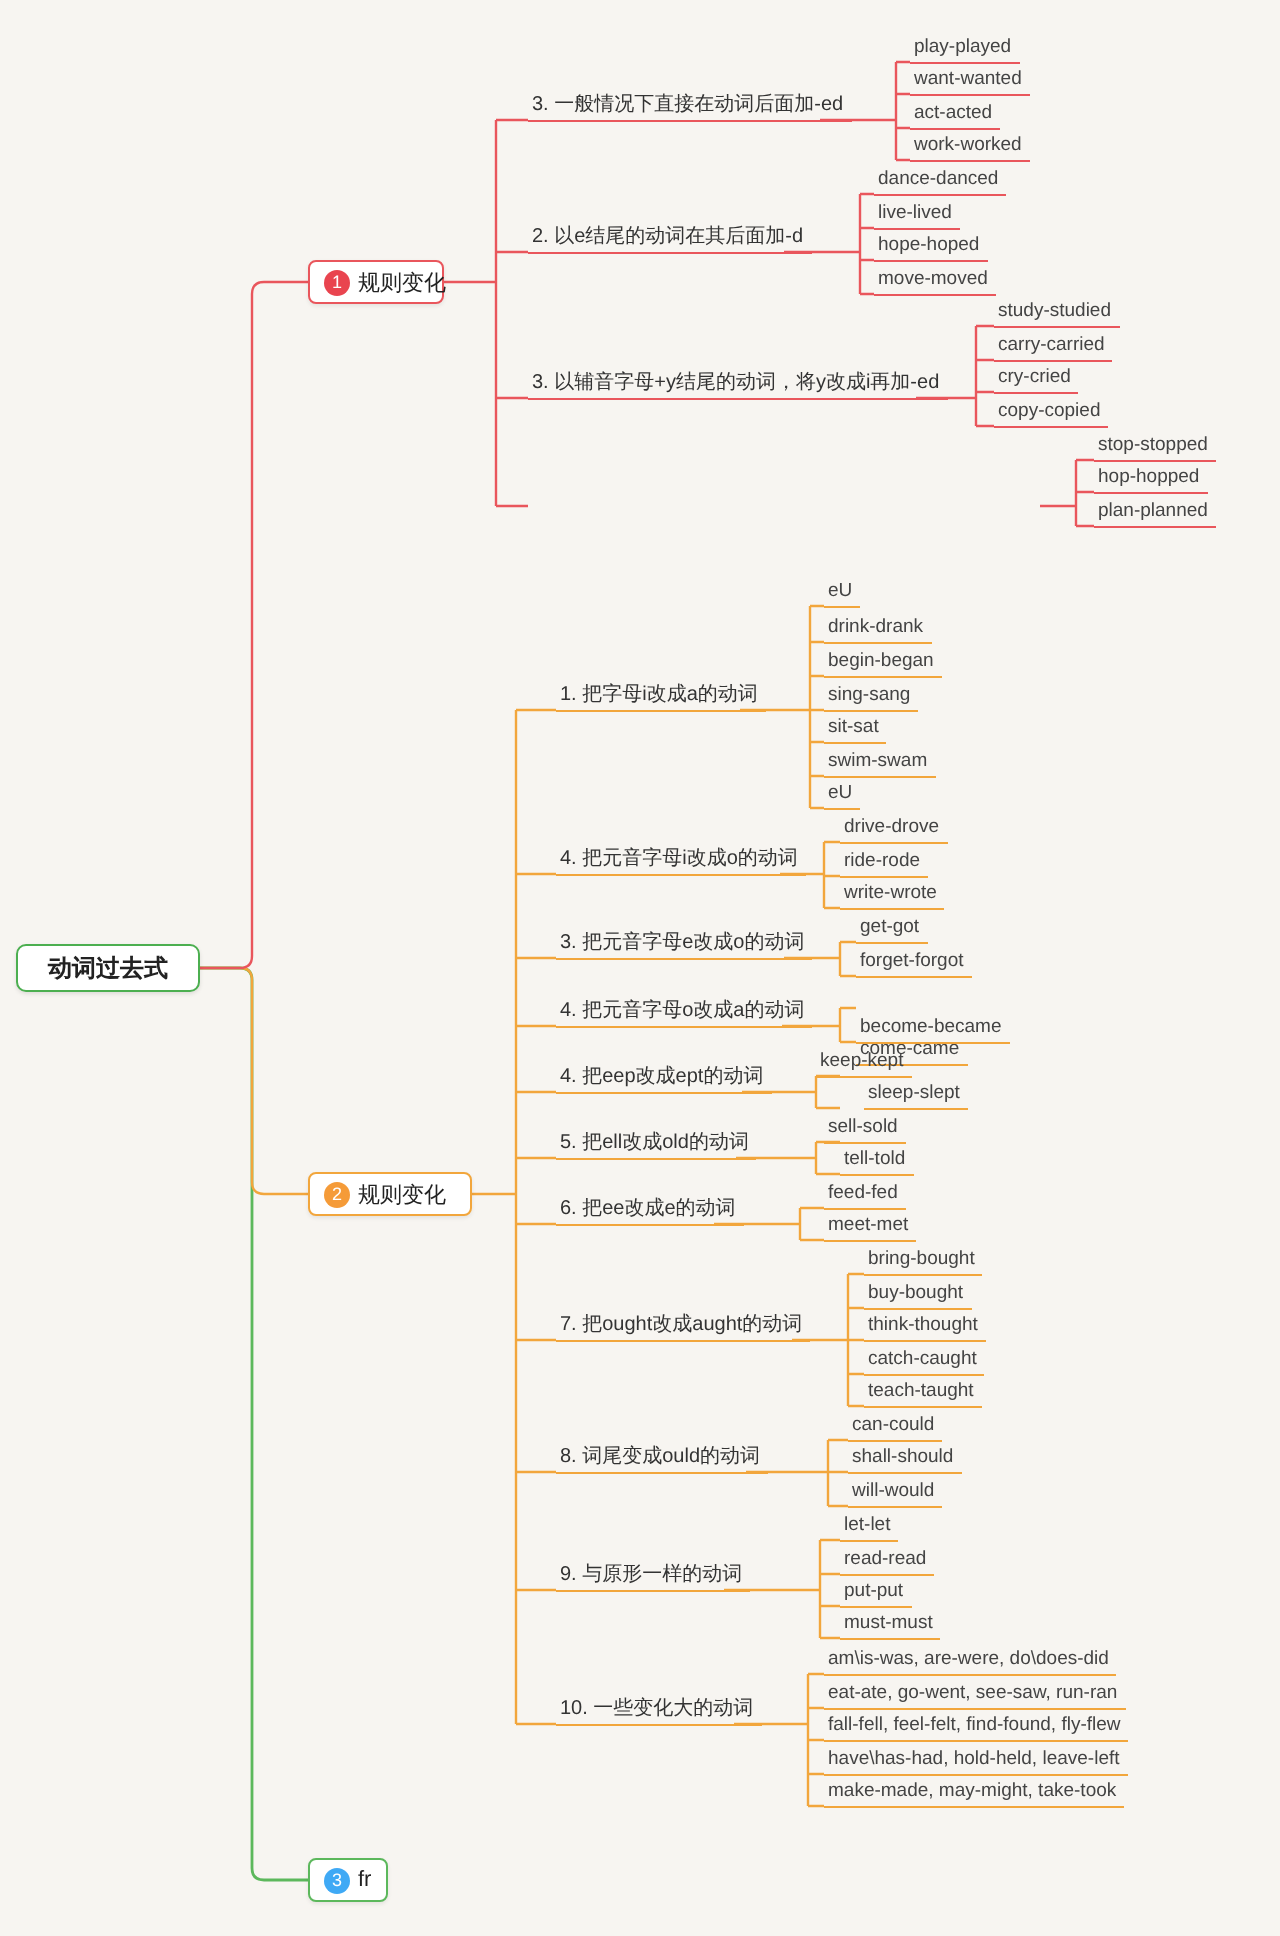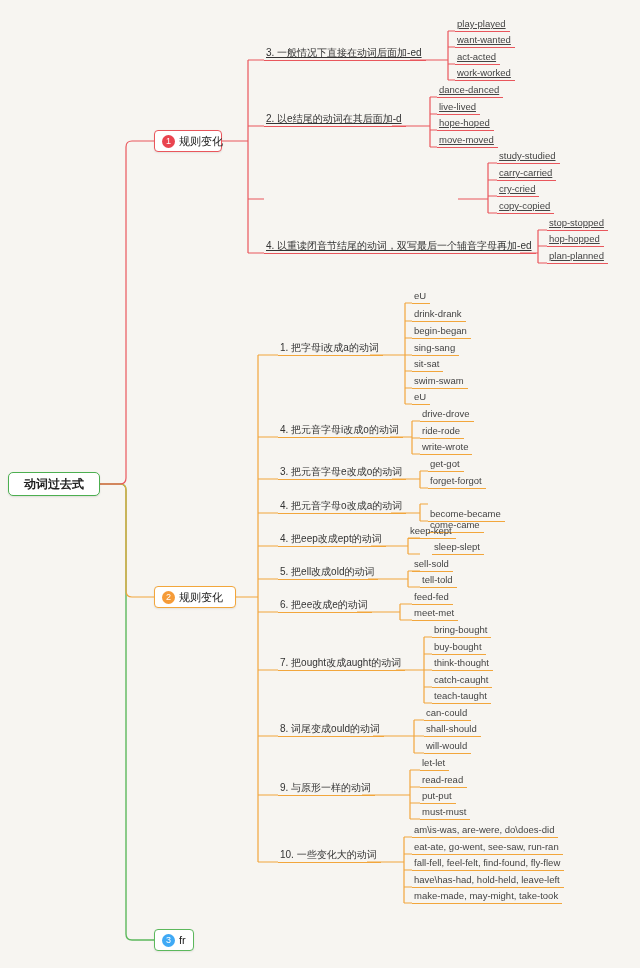--- a/index.html
+++ b/index.html
@@ -25,21 +25,21 @@
   .bg-red{background:#e9444f;} .bg-orange{background:#f59b38;} .bg-blue{background:#3fa9f5;}
   .b-red{border-color:#e9565c;} .b-orange{border-color:#f2a63c;} .b-green{border-color:#5cb85c;}
   .topic{
     position:absolute;font-size:10px;line-height:13px;color:#333;
     padding:0 4px 1px 2px;border-bottom:1px solid;white-space:nowrap;
   }
   .leaf{
     position:absolute;font-size:9.5px;line-height:13px;color:#444;
     padding:0 4px 1px 2px;border-bottom:1px solid;white-space:nowrap;
   }
-  .red{border-color:#e9565c;text-decoration:underline;} .orange{border-color:#f2a63c;}
+  .red{border-color:#e9565c;} .orange{border-color:#f2a63c;}
 </style>
 </head>
 <body>
 
 <div class="canvas">
 
   <svg class="links" xmlns="http://www.w3.org/2000/svg">
 
     <path fill="none" stroke="#5cb85c" stroke-width="1.4" d="M100,484 H120 Q126,484 126,490 V934 Q126,940 132,940 H154"></path>
 
@@ -79,21 +79,21 @@
     <span class="badge bg-orange">2</span>
     <span>规则变化</span>
   </div>
   <div class="bnode b-green" style="left:154px;top:929px;width:40px">
     <span class="badge bg-blue">3</span>
     <span>fr</span>
   </div>
 
   <div class="topic red" style="left:264px;top:46px">3. 一般情况下直接在动词后面加-ed</div>
   <div class="topic red" style="left:264px;top:112px">2. 以e结尾的动词在其后面加-d</div>
-  <div class="topic red" style="left:264px;top:239px">4. 以重读闭音节结尾的动词，双写最后一个辅音字母再加-ed</div>
+  <div class="topic red" style="left:264px;top:185px">3. 以辅音字母+y结尾的动词，将y改成i再加-ed</div>
 
   <div class="leaf red" style="left:455px;top:17px">play-played</div>
   <div class="leaf red" style="left:455px;top:33px">want-wanted</div>
   <div class="leaf red" style="left:455px;top:50px">act-acted</div>
   <div class="leaf red" style="left:455px;top:66px">work-worked</div>
 
   <div class="leaf red" style="left:437px;top:83px">dance-danced</div>
   <div class="leaf red" style="left:437px;top:100px">live-lived</div>
   <div class="leaf red" style="left:437px;top:116px">hope-hoped</div>
   <div class="leaf red" style="left:437px;top:133px">move-moved</div>

